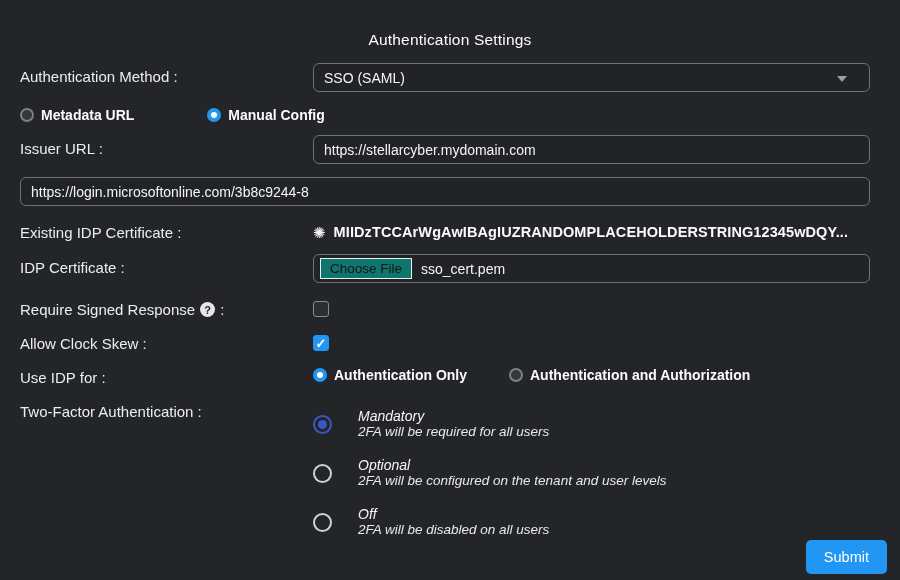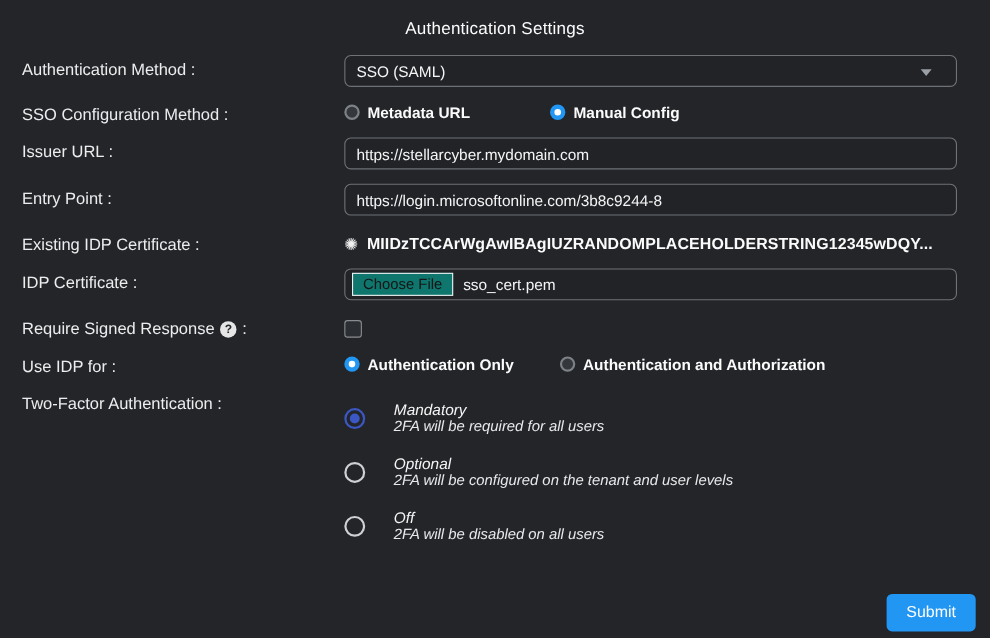--- a/index.html
+++ b/index.html
@@ -3,21 +3,21 @@
 <meta charset="utf-8">
 <style>
   * { box-sizing: border-box; margin: 0; padding: 0; }
   html, body { width: 900px; height: 580px; }
   body {
     background: #232529;
     font-family: "Liberation Sans", sans-serif;
     color: #f2f3f4;
     overflow: hidden;
   }
-  .page { width: 900px; height: 580px; padding-top: 18px; position: relative; }
+  .page { width: 900px; height: 580px; padding-top: 31px; position: relative; }
   .title {
     text-align: center;
     font-size: 15.5px;
     color: #fcfcfc;
     margin-bottom: 14px;
     letter-spacing: .2px;
   }
   .row {
     display: flex;
     align-items: flex-start;
@@ -164,21 +164,20 @@
     <div class="row-label">Authentication Method :</div>
     <div class="row-control">
       <div class="select-box">
         <span>SSO (SAML)</span>
         <span class="caret"></span>
       </div>
     </div>
   </div>
 
   <div class="row mb-sm">
-    <div class="row-label">SSO Configuration Method :</div>
     <div class="row-control inline-opts">
       <div class="radio-opt">
         <span class="radio-sm off"></span>
         <span class="opt-label">Metadata URL</span>
       </div>
       <div class="gap2"></div>
       <div class="radio-opt">
         <span class="radio-sm on"></span>
         <span class="opt-label">Manual Config</span>
       </div>
@@ -186,21 +185,20 @@
   </div>
 
   <div class="row mb-med">
     <div class="row-label">Issuer URL :</div>
     <div class="row-control">
       <input class="text-input" type="text" value="https://stellarcyber.mydomain.com" style="">
     </div>
   </div>
 
   <div class="row mb-med">
-    <div class="row-label">Entry Point :</div>
     <div class="row-control">
       <input class="text-input" type="text" value="https://login.microsoftonline.com/3b8c9244-8" style="">
     </div>
   </div>
 
   <div class="row mb-med">
     <div class="row-label">Existing IDP Certificate :</div>
     <div class="row-control cert-line">
       <span class="cert-icon">✺</span>
       <span class="cert-text">MIIDzTCCArWgAwIBAgIUZRANDOMPLACEHOLDERSTRING12345wDQY...</span>
@@ -221,20 +219,28 @@
     <div class="row-label">
       <span>Require Signed Response</span>
       <span class="help-icon">?</span>
       <span>:</span>
     </div>
     <div class="row-control">
       <div class="checkbox off"></div>
     </div>
   </div>
 
+  <div class="row mb-sm">
+    <div class="row-label">Allow Clock Skew :</div>
+    <div class="row-control">
+      <div class="checkbox on">
+        <span>✓</span>
+      </div>
+    </div>
+  </div>
 
   <div class="row mb-sm">
     <div class="row-label">Use IDP for :</div>
     <div class="row-control inline-opts">
       <div class="radio-opt">
         <span class="radio-sm on"></span>
         <span class="opt-label">Authentication Only</span>
       </div>
       <div class="gap3"></div>
       <div class="radio-opt">

